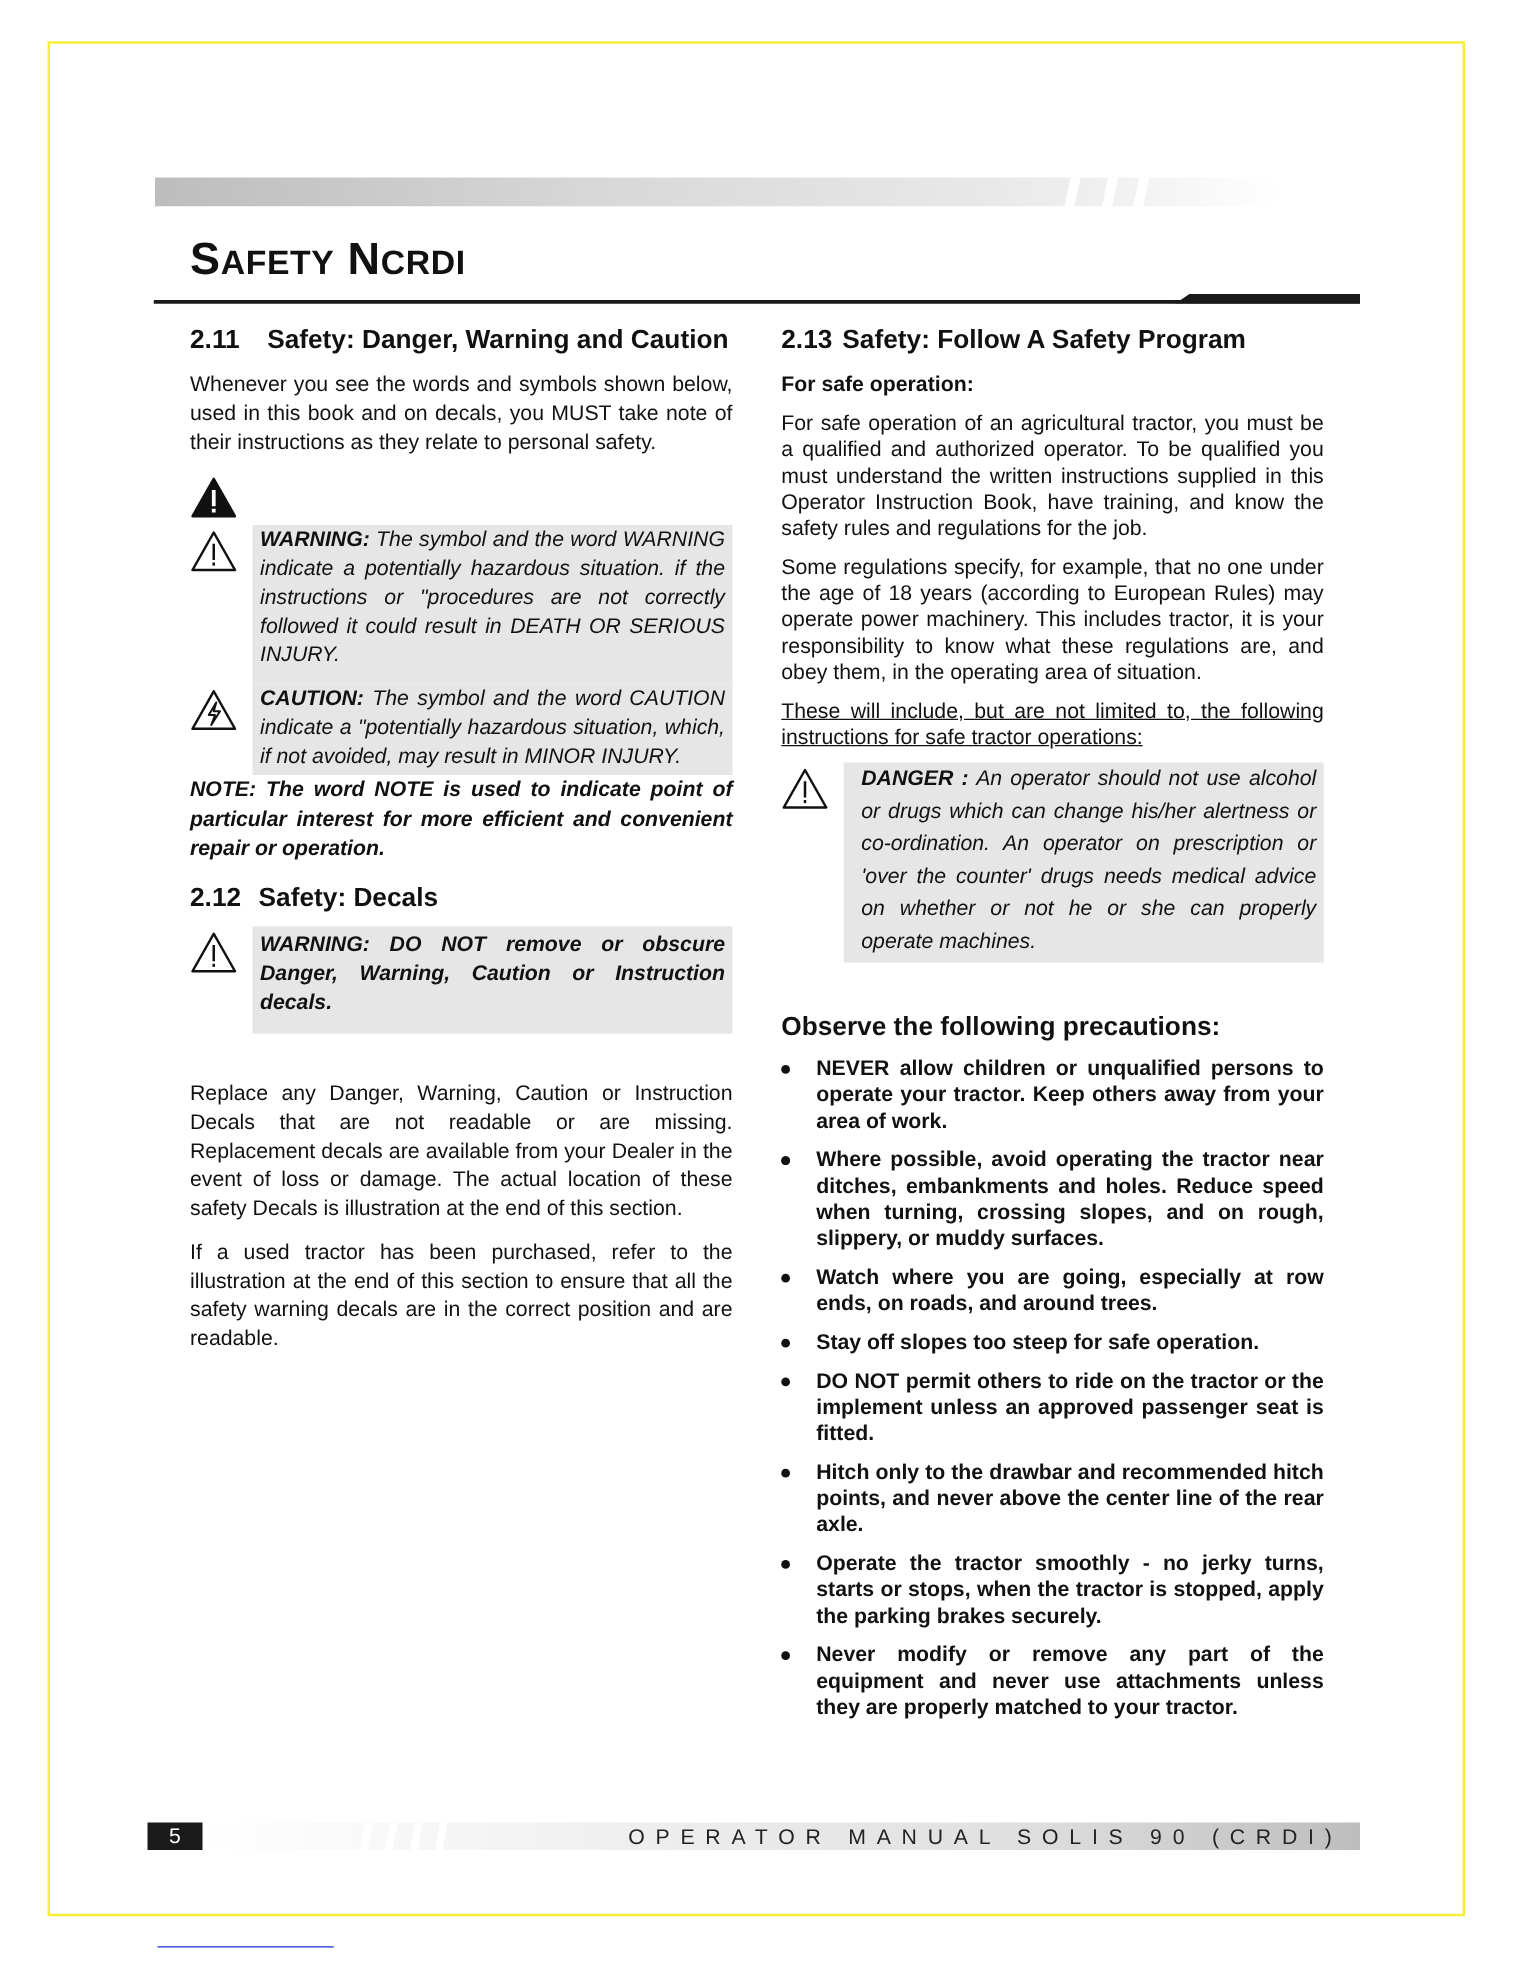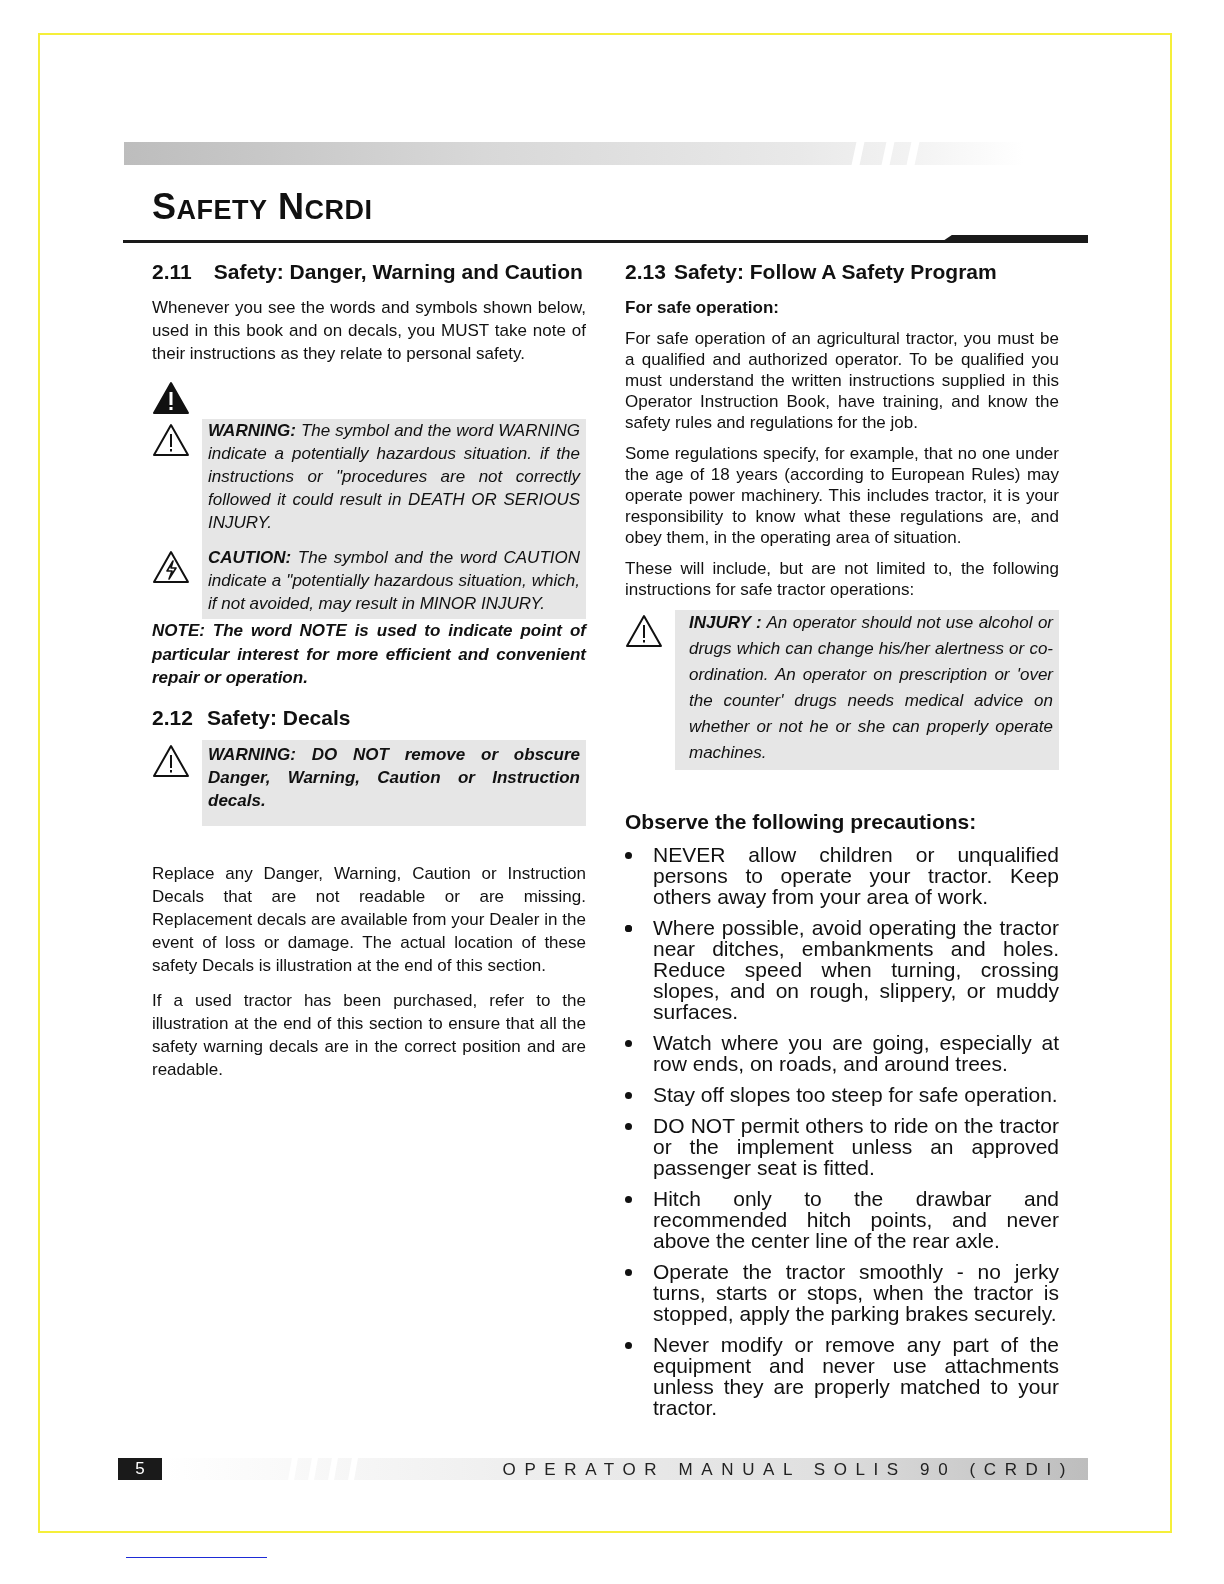--- a/index.html
+++ b/index.html
@@ -21,21 +21,21 @@
   h2.justified { text-align: justify; text-align-last: left; }
   .h2-num { margin-right: 22px; }
   h3 { font-size: 17px; font-weight: bold; margin: 0 0 8px 0; line-height: 24px; }
   p { font-size: 17px; line-height: 23px; margin: 0 0 10px 0; text-align: justify; }
   .notice-row { display: flex; align-items: flex-start; }
   .notice-icon { width: 50px; flex: 0 0 50px; padding-top: 4px; }
   .notice-text { flex: 1; background: #e6e6e6; padding: 0 6px 4px 6px; font-style: italic; font-size: 17px; line-height: 23px; text-align: justify; }
   .notice-text b { font-weight: bold; }
   .bold-italic { font-weight: bold; font-style: italic; font-size: 17px; line-height: 23.5px; text-align: justify; margin: 0 0 12px 0; }
   ul.bullets { list-style: none; padding: 0; margin: 0; }
-  ul.bullets li { position: relative; padding-left: 28px; font-size: 21px; line-height: 21px; margin-bottom: 10px; text-align: justify; }
+  ul.bullets li { position: relative; padding-left: 28px; font-size: 17px; line-height: 21px; margin-bottom: 10px; text-align: justify; font-weight: bold; }
   ul.bullets li .dot { position: absolute; left: 0; top: 8px; width: 7px; height: 7px; border-radius: 50%; background: #111; }
 
   .footer-band { position: absolute; left: 160px; top: 1458px; width: 928px; height: 22px;
     background: linear-gradient(90deg, rgba(255,255,255,0) 0%, #f2f2f2 30%, #e0e0e0 70%, #bdbdbd 100%); }
   .footer-band .stripe { position: absolute; top: 0; height: 22px; width: 6px; background: #fff; transform: skewX(-10deg); }
   .page-num { position: absolute; left: 118px; top: 1458px; width: 44px; height: 22px; background: #1a1a1a; color: #fff; font-size: 17px; line-height: 22px; text-align: center; }
   .footer-text { position: absolute; right: 150px; top: 1459px; font-size: 17px; letter-spacing: 8.6px; color: #222; line-height: 22px; }
   .link-line { position: absolute; left: 126px; top: 1557px; width: 141px; height: 1px; background: #1d2bd6; }
 </style>
 </head>
@@ -110,31 +110,31 @@
   <p style="margin-top:12px;">If a used tractor has been purchased, refer to the illustration at the end of this section to ensure that all the safety warning decals are in the correct position and are readable.</p>
 </div>
 
 <div class="col col-right">
   <h2>
     <span class="h2-num" style="margin-right:8px">2.13</span><span>Safety: Follow A Safety Program</span>
   </h2>
   <h3>For safe operation:</h3>
   <p style="line-height:21px;">For safe operation of an agricultural tractor, you must be a qualified and authorized operator. To be qualified you must understand the written instructions supplied in this Operator Instruction Book, have training, and know the safety rules and regulations for the job.</p>
   <p style="line-height:21px;">Some regulations specify, for example, that no one under the age of 18 years (according to European Rules) may operate power machinery. This includes tractor, it is your responsibility to know what these regulations are, and obey them, in the operating area of situation.</p>
-  <p style="line-height:21px;">These will include, but are not limited to, the following instructions for safe tractor operations:</p>
+  <p style="line-height:21px;text-decoration:underline;">These will include, but are not limited to, the following instructions for safe tractor operations:</p>
 
   <div class="notice-row" style="margin-bottom:12px;">
     <div class="notice-icon">
       <svg width="38" height="34" viewBox="0 0 38 34">
           <path d="M19 2 L36 32 L2 32 Z" fill="none" stroke="#111" stroke-width="2" stroke-linejoin="round"></path>
           <rect x="18" y="11" width="2" height="13" fill="#111"></rect>
           <rect x="18" y="26" width="2" height="2.5" fill="#111"></rect>
         </svg>
     </div>
-    <div class="notice-text" style="line-height:26px; padding-left:14px;"><b>INJURY :</b><span> An operator should not use alcohol or drugs which can change his/her alertness or co-ordination. An operator on prescription or 'over the counter' drugs needs medical advice on whether or not he or she can properly operate machines.</span></div>
+    <div class="notice-text" style="line-height:26px; padding-left:14px;"><b>DANGER :</b><span> An operator should not use alcohol or drugs which can change his/her alertness or co-ordination. An operator on prescription or 'over the counter' drugs needs medical advice on whether or not he or she can properly operate machines.</span></div>
   </div>
 
   <h2 style="margin-bottom:8px;margin-top:38px;">Observe the following precautions:</h2>
   <ul class="bullets">
     <li><span class="dot"></span><span>NEVER allow children or unqualified persons to operate your tractor. Keep others away from your area of work.</span></li>
     <li><span class="dot"></span></li>
     <li><span class="dot"></span><span>Where possible, avoid operating the tractor near ditches, embankments and holes. Reduce speed when turning, crossing slopes, and on rough, slippery, or muddy surfaces.</span></li>
     <li><span class="dot"></span><span>Watch where you are going, especially at row ends, on roads, and around trees.</span></li>
     <li><span class="dot"></span><span>Stay off slopes too steep for safe operation.</span></li>
     <li><span class="dot"></span><span>DO NOT permit others to ride on the tractor or the implement unless an approved passenger seat is fitted.</span></li>

